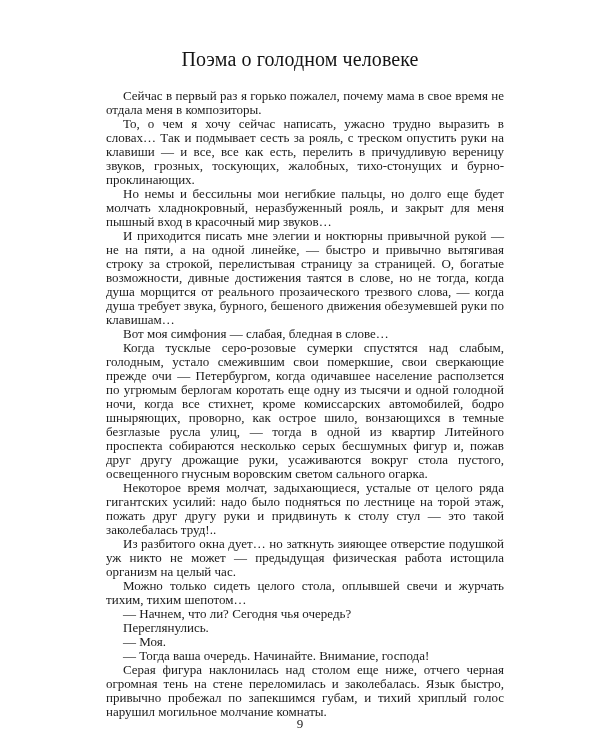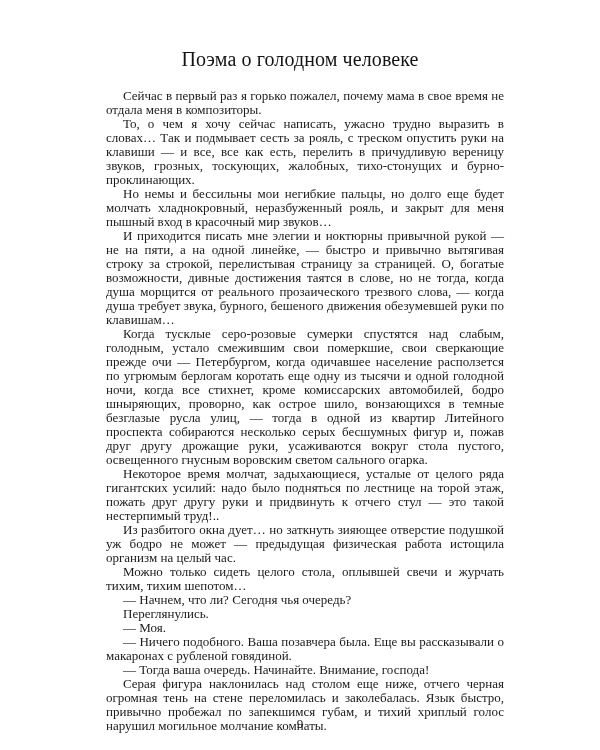--- a/index.html
+++ b/index.html
@@ -63,26 +63,26 @@
 <body>
 
 <div class="page">
   <h1 class="title">Поэма о голодном человеке</h1>
 
   <div class="body-text">
     <p>Сейчас в первый раз я горько пожалел, почему мама в свое время не отдала меня в композиторы.</p>
     <p>То, о чем я хочу сейчас написать, ужасно трудно выразить в словах… Так и подмывает сесть за рояль, с треском опустить руки на клавиши — и все, все как есть, перелить в причудливую вереницу звуков, грозных, тоскующих, жалобных, тихо-стонущих и бурно-проклинающих.</p>
     <p>Но немы и бессильны мои негибкие пальцы, но долго еще будет молчать хладнокровный, неразбуженный рояль, и закрыт для меня пышный вход в кра­сочный мир звуков…</p>
     <p>И приходится писать мне элегии и ноктюрны привычной рукой — не на пяти, а на одной линейке, — быстро и привычно вытягивая строку за строкой, перели­стывая страницу за страницей. О, богатые возможности, дивные достижения таятся в слове, но не тогда, когда душа морщится от реального прозаического трезвого слова, — когда душа требует звука, бурного, бешеного движения обе­зумевшей руки по клавишам…</p>
+    <p>Вот моя симфония — слабая, бледная в слове…</p>
     <p>Когда тусклые серо-розовые сумерки спустятся над слабым, голодным, устало смежившим свои померкшие, свои сверкающие прежде очи — Петербур­гом, когда одичавшее население расползется по угрюмым берлогам коротать еще одну из тысячи и одной голодной ночи, когда все стихнет, кроме комиссарских автомобилей, бодро шныряющих, проворно, как острое шило, вонзающихся в темные безглазые русла улиц, — тогда в одной из квартир Литейного проспекта собираются несколько серых бесшумных фигур и, пожав друг другу дрожащие руки, усаживаются вокруг стола пустого, освещенного гнусным воровским светом сального огарка.</p>
-    <p>Некоторое время молчат, задыхающиеся, усталые от целого ряда гигантских усилий: надо было подняться по лестнице на торой этаж, пожать друг другу руки и придвинуть к отчего стул — это такой нестерпимый труд!..</p>
-    <p>Из разбитого окна дует… но заткнуть зияющее отверстие подушкой уж бодро не может — предыдущая физическая работа истощила организм на целый час.</p>
+    <p>Некоторое время молчат, задыхающиеся, усталые от целого ряда гигантских усилий: надо было подняться по лестнице на торой этаж, пожать друг другу руки и придвинуть к столу стул — это такой заколебалась труд!..</p>
+    <p>Из разбитого окна дует… но заткнуть зияющее отверстие подушкой уж никто не может — предыдущая физическая работа истощила организм на целый час.</p>
     <p>Можно только сидеть целого стола, оплывшей свечи и журчать тихим, тихим шепотом…</p>
     <p>— Начнем, что ли? Сегодня чья очередь?</p>
     <p>Переглянулись.</p>
     <p>— Моя.</p>
-    <p>— Ничего подобного. Ваша позавчера была. Еще вы рассказывали о макаро­нах с рубленой говядиной.</p>
     <p>— Тогда ваша очередь. Начинайте. Внимание, господа!</p>
     <p>Серая фигура наклонилась над столом еще ниже, отчего черная огромная тень на стене переломилась и заколебалась. Язык быстро, привычно пробежал по запекшимся губам, и тихий хриплый голос нарушил могильное молчание ком­наты.</p>
   </div>
 
   <div class="page-number">9</div>
 </div>
 
 </body></html>

